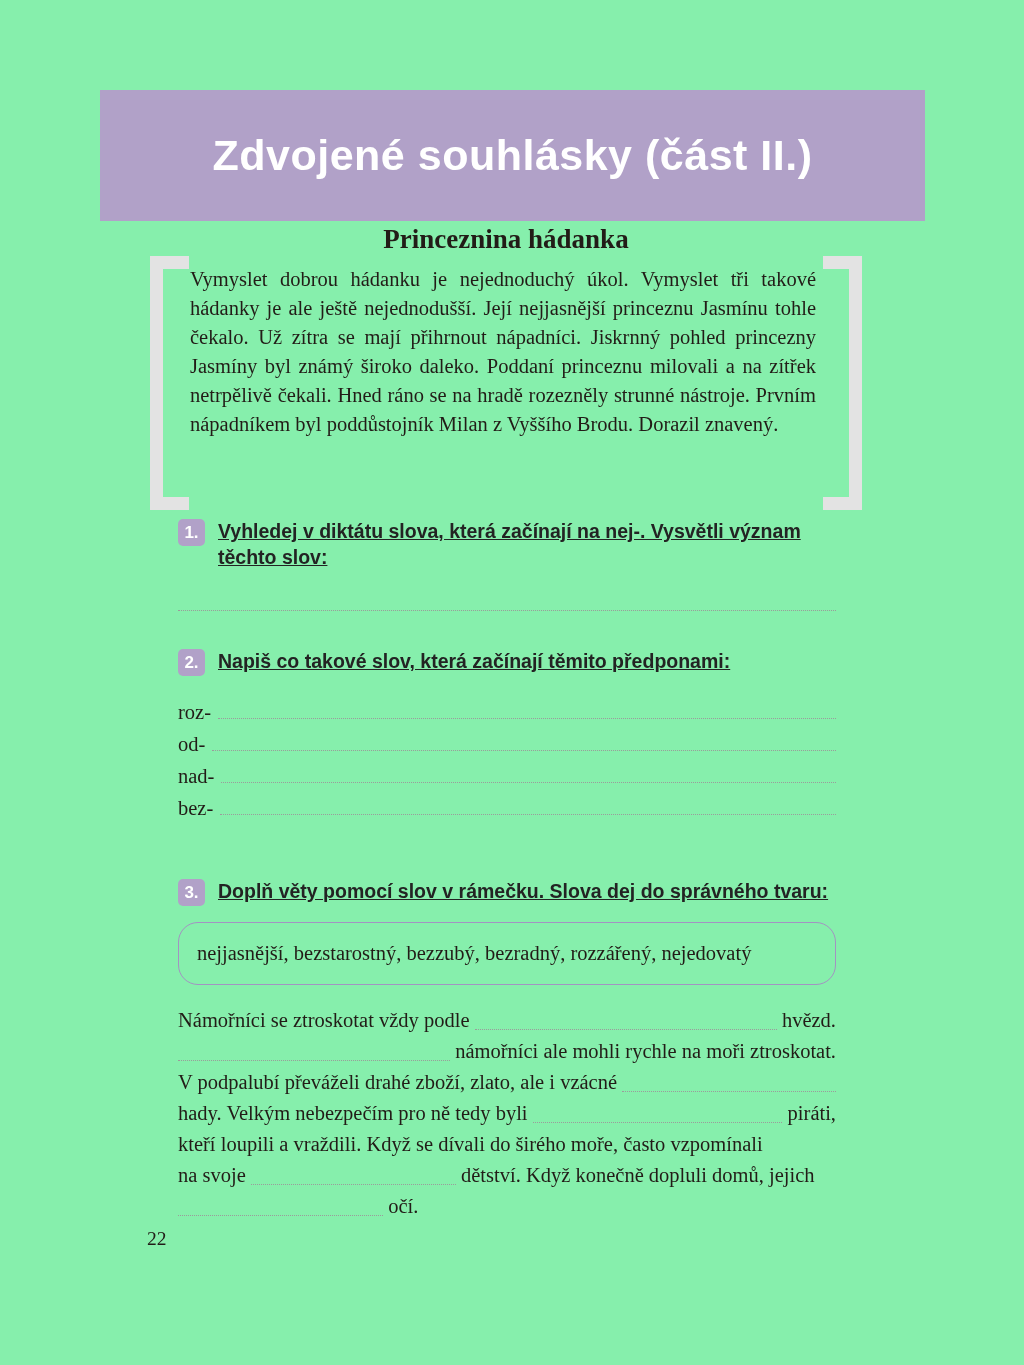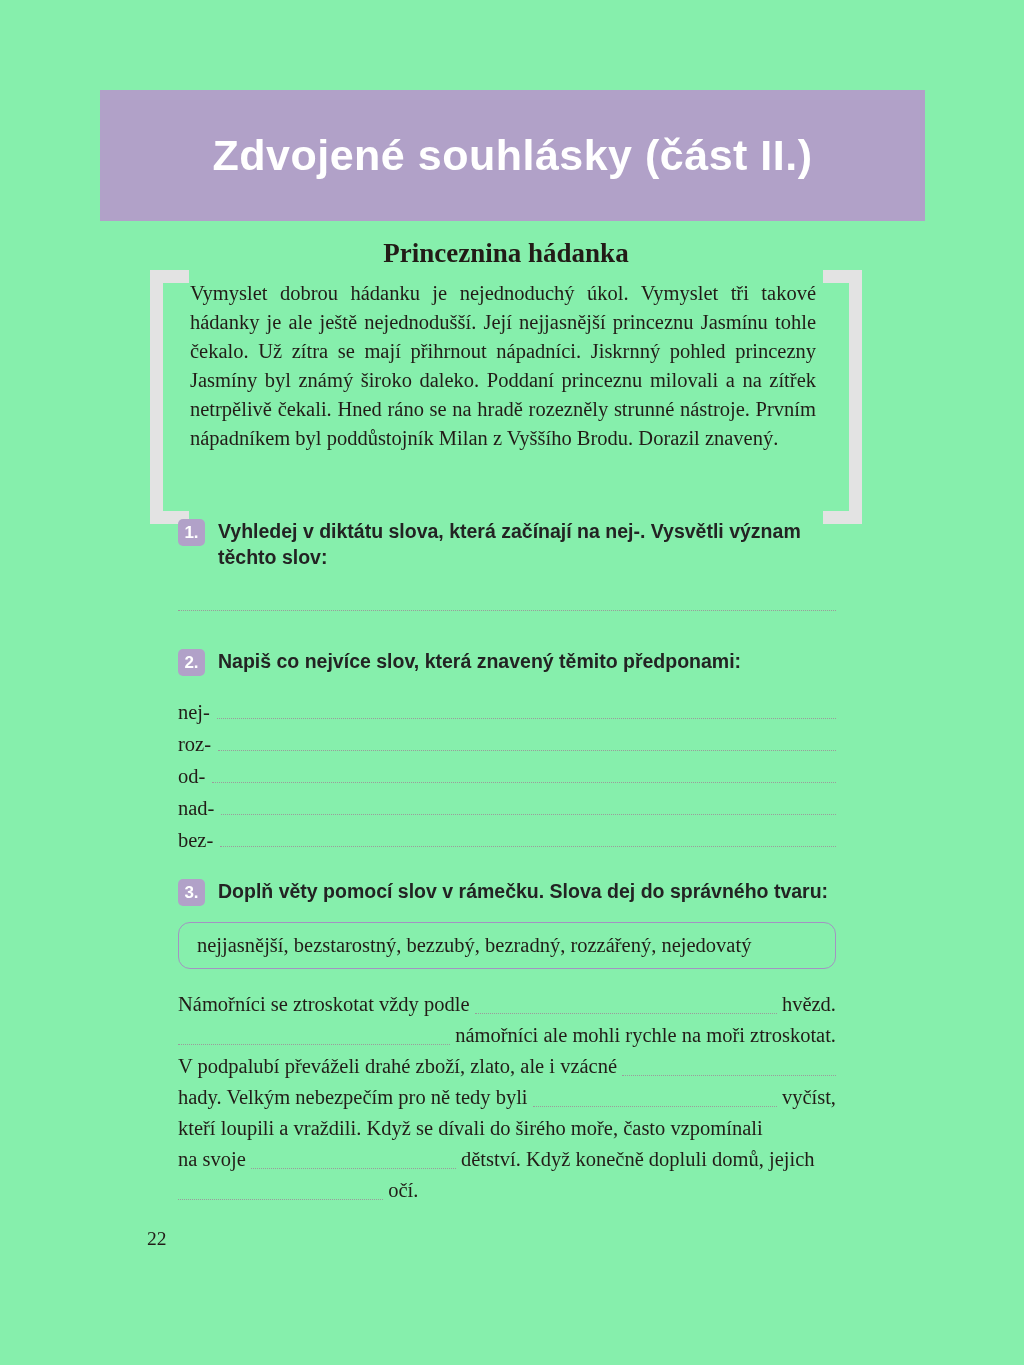--- a/index.html
+++ b/index.html
@@ -12,21 +12,21 @@
   .banner{
     position:absolute;left:100px;top:90px;width:825px;height:131px;
     background:#b1a1c8;display:flex;align-items:center;justify-content:center;
   }
   .banner h1{
     margin:0;color:#ffffff;font-family:"Liberation Sans",sans-serif;
     font-size:43px;font-weight:700;letter-spacing:.5px;
   }
 
   
-  .dictation{position:absolute;left:150px;top:238px;width:712px;}
+  .dictation{position:absolute;left:150px;top:224px;width:712px;}
   .dictation h2{margin:0 0 10px 0;text-align:center;font-size:27px;font-weight:700;}
   .dict-inner{padding:0 46px 0 40px;}
   .dict-text{margin:0;font-size:20.5px;line-height:29px;text-align:justify;}
   .word-count{margin:8px 0 0 0;text-align:right;font-style:italic;font-size:19px;}
   .bracket{position:absolute;width:26px;height:228px;top:32px;}
   .bracket.left{left:0;border-left:13px solid #e3e3e3;border-top:13px solid #e3e3e3;border-bottom:13px solid #e3e3e3;}
   .bracket.right{right:0;border-right:13px solid #e3e3e3;border-top:13px solid #e3e3e3;border-bottom:13px solid #e3e3e3;}
 
   
   .exercise{position:absolute;left:178px;width:658px;}
@@ -34,35 +34,35 @@
   .ex2{top:648px;}
   .ex3{top:878px;}
   .ex-head{display:flex;align-items:flex-start;}
   .badge{
     flex:0 0 auto;width:27px;height:27px;border-radius:5px;background:#b1a1c8;
     color:#fff;font-family:"Liberation Sans",sans-serif;font-weight:700;font-size:17px;
     display:flex;align-items:center;justify-content:center;margin-top:1px;
   }
   .instruction{
     margin:0 0 0 13px;font-family:"Liberation Sans",sans-serif;font-weight:700;
-    font-size:19.5px;line-height:26px;color:#232323;
+    font-size:19.5px;line-height:26px;color:#232323;text-decoration:underline;
   }
   .dotted-line{border-bottom:1.5px dotted #9b9b9b;height:0;}
   .answer-line{margin-top:40px;border-bottom:1.5px dotted #9b9b9b;height:0;}
 
   
   .prefix-rows{margin-top:16px;}
   .prefix-row{display:flex;align-items:flex-end;height:32px;}
   .prefix-label{font-size:20.5px;white-space:pre;}
   .prefix-row .dotted-line{flex:1 1 auto;margin:0 0 5px 7px;}
 
   
   .word-box{
-    margin-top:16px;border:1.5px solid #a393c2;border-radius:12px;
-    padding:11px 18px;font-size:20.5px;
+    margin-top:16px;border:1.5px solid #a393c2;border-radius:20px;
+    padding:19px 18px;font-size:20.5px;
   }
   .fill-lines{margin-top:20px;}
   .fill-line{display:flex;align-items:flex-end;height:31px;}
   .fill-text{white-space:pre;font-size:20.5px;line-height:31px;}
   .fill-line .dotted-line{margin-bottom:6px;}
   .fill-line .grow{flex:1 1 auto;}
 
   .page-number{position:absolute;left:147px;top:1228px;font-size:19.5px;}
 </style>
 </head>
@@ -87,27 +87,23 @@
     <div class="ex-head">
       <span class="badge">1.</span>
       <p class="instruction">Vyhledej v diktátu slova, která začínají na nej-. Vysvětli význam těchto slov:</p>
     </div>
     <div class="answer-line"></div>
   </section>
 
   <section class="exercise ex2">
     <div class="ex-head">
       <span class="badge">2.</span>
-      <p class="instruction">Napiš co nejvíce slov, která znavený těmito předponami:</p>
+      <p class="instruction">Napiš co takové slov, která začínají těmito předponami:</p>
     </div>
     <div class="prefix-rows" id="prefix-rows">
-        <div class="prefix-row">
-          <span class="prefix-label">nej-</span>
-          <span class="dotted-line"></span>
-        </div>
         <div class="prefix-row">
           <span class="prefix-label">roz-</span>
           <span class="dotted-line"></span>
         </div>
         <div class="prefix-row">
           <span class="prefix-label">od-</span>
           <span class="dotted-line"></span>
         </div>
         <div class="prefix-row">
           <span class="prefix-label">nad-</span>
@@ -138,21 +134,21 @@
           <span class="dotted-line grow"></span>
           <span class="fill-text"> námořníci ale mohli rychle na moři ztroskotat.</span>
         </div>
         <div class="fill-line">
           <span class="fill-text">V podpalubí převáželi drahé zboží, zlato, ale i vzácné </span>
           <span class="dotted-line grow"></span>
         </div>
         <div class="fill-line">
           <span class="fill-text">hady. Velkým nebezpečím pro ně tedy byli </span>
           <span class="dotted-line grow"></span>
-          <span class="fill-text"> vyčíst,</span>
+          <span class="fill-text"> piráti,</span>
         </div>
         <div class="fill-line">
           <span class="fill-text">kteří loupili a vraždili. Když se dívali do širého moře, často vzpomínali</span>
         </div>
         <div class="fill-line">
           <span class="fill-text">na svoje </span>
           <span class="dotted-line" style="width: 205px;"></span>
           <span class="fill-text"> dětství. Když konečně dopluli domů, jejich</span>
         </div>
         <div class="fill-line">

